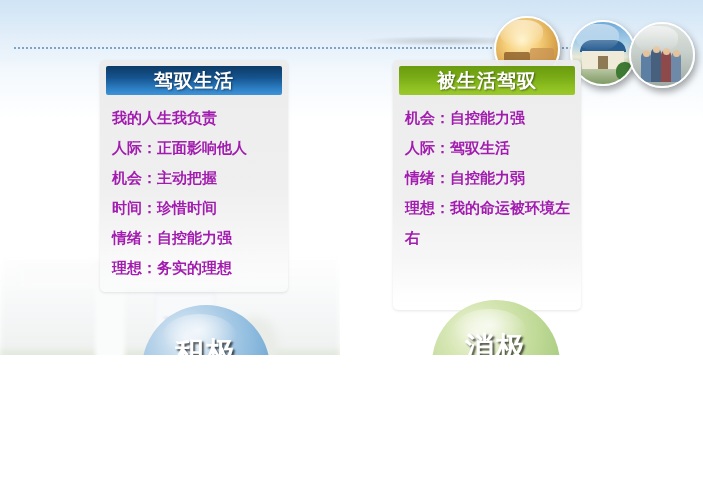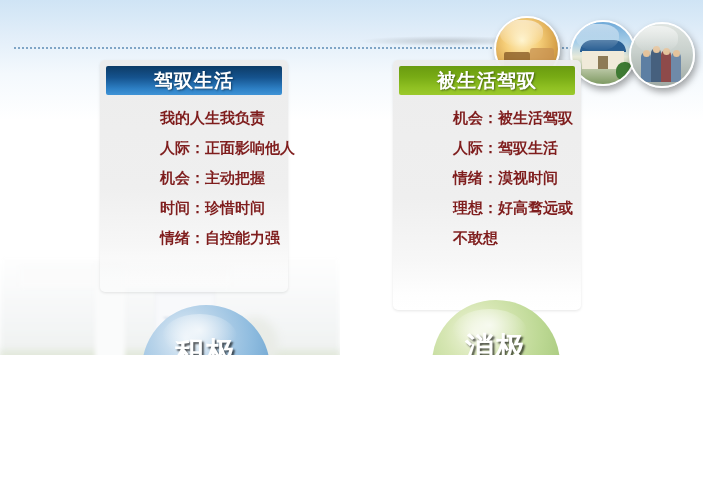--- a/index.html
+++ b/index.html
@@ -232,26 +232,25 @@
     background: linear-gradient(to bottom, #6a9b10 0%, #78ab15 38%, #8fc022 74%, #9bc92c 100%);
   }
 
   .panel-list {
     position: relative;
     margin: 8px 0 0 0;
     padding: 0 8px 0 12px;
     list-style: none;
   }
   .panel-list li {
-    color: #7f1d1d;
+    color: #a21caf;
     font-size: 15px;
     font-weight: bold;
     line-height: 30px;
     white-space: nowrap;
-    margin-left: 48px;
   }
   #panel-right .panel-list li { white-space: normal; }
 
   
   .sphere {
     position: absolute;
     width: 128px; height: 128px;
     border-radius: 50%;
     display: flex;
     align-items: center;
@@ -352,31 +351,32 @@
 
   <div class="panel" id="panel-left">
     <div class="panel-body-bg"></div>
     <div class="panel-header header-blue">驾驭生活</div>
     <ul class="panel-list">
       <li>我的人生我负责</li>
       <li>人际：正面影响他人</li>
       <li>机会：主动把握</li>
       <li>时间：珍惜时间</li>
       <li>情绪：自控能力强</li>
+      <li>理想：务实的理想</li>
     </ul>
   </div>
 
   <div class="panel" id="panel-right">
     <div class="panel-body-bg"></div>
     <div class="panel-header header-green">被生活驾驭</div>
     <ul class="panel-list">
-      <li>机会：被生活驾驭</li>
+      <li>机会：自控能力强</li>
       <li>人际：驾驭生活</li>
-      <li>情绪：漠视时间</li>
-      <li>理想：好高骛远或不敢想</li>
+      <li>情绪：自控能力弱</li>
+      <li>理想：我的命运被环境左右</li>
     </ul>
   </div>
 
   <div class="sphere-shadow" id="shadow-positive"></div>
   <div class="sphere" id="sphere-positive">
     <div class="sphere-label">
       <div>积极</div>
       <div>态度</div>
     </div>
   </div>

